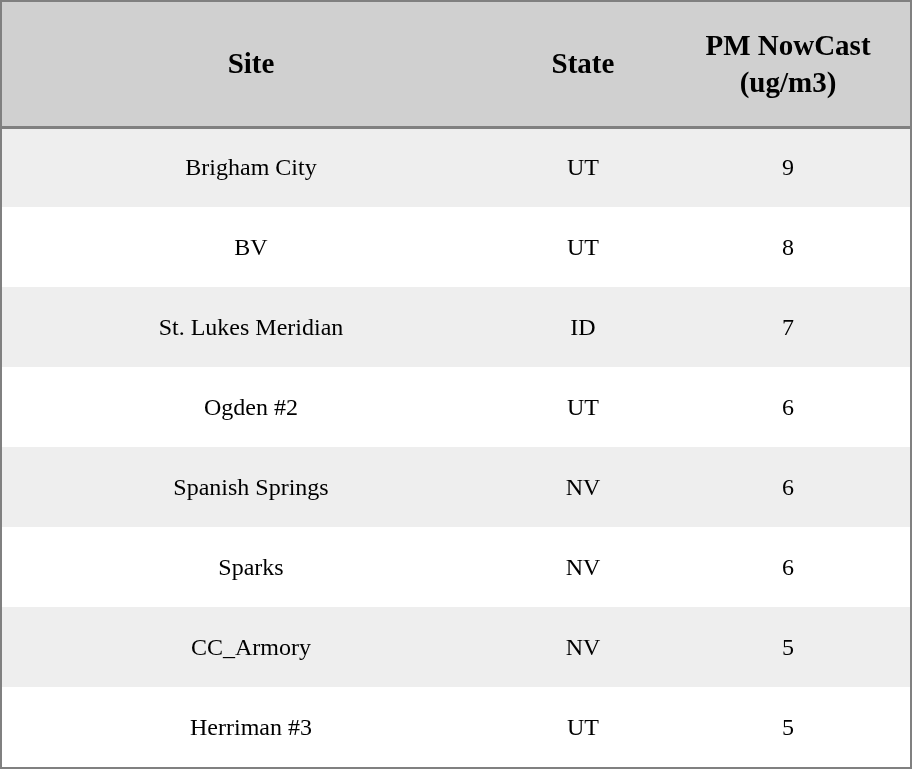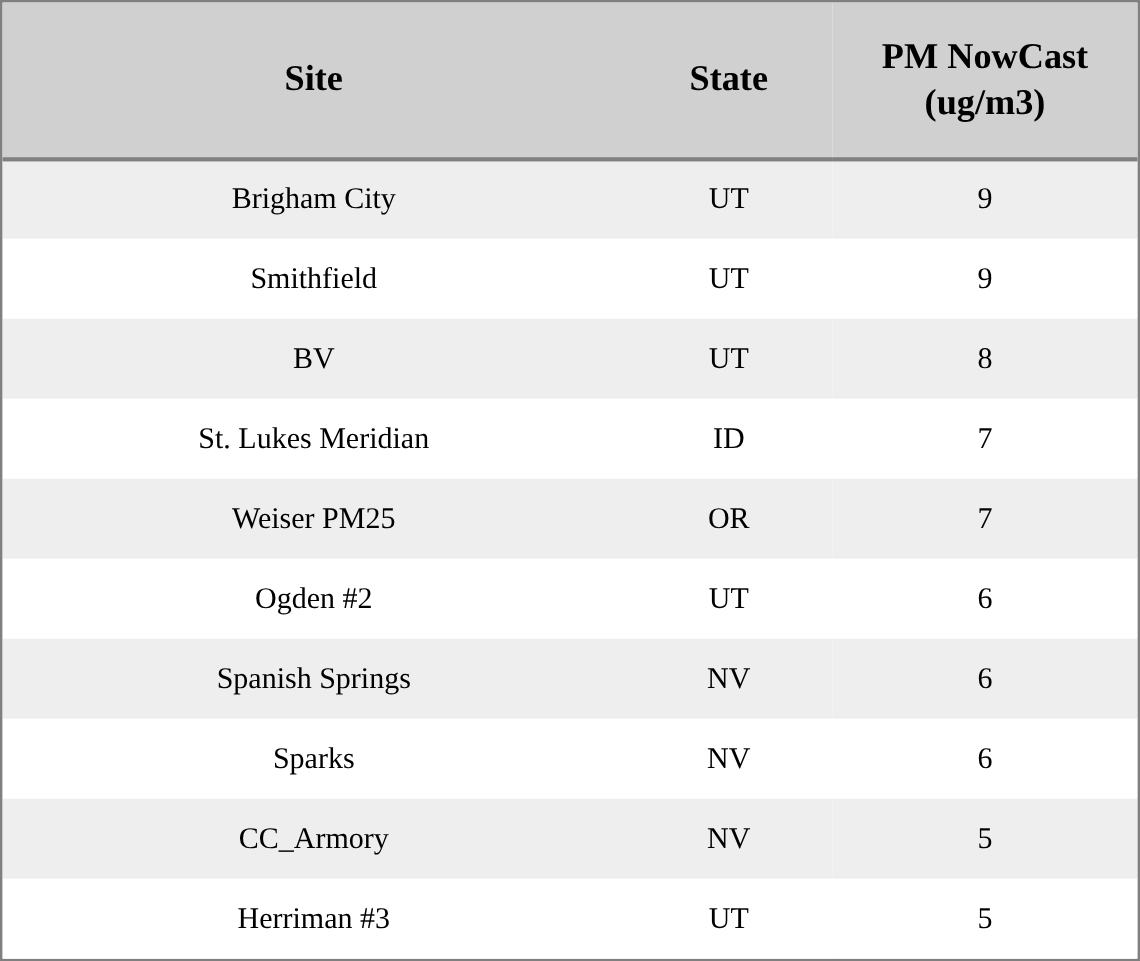--- a/index.html
+++ b/index.html
@@ -73,37 +73,27 @@
         </th>
       </tr>
     </thead>
     <tbody id="table-body">
         <tr>
           <td>Brigham City</td>
           <td>UT</td>
           <td>9</td>
         </tr>
         <tr>
-          <td>Smithfield</td>
-          <td>UT</td>
-          <td>9</td>
-        </tr>
-        <tr>
           <td>BV</td>
           <td>UT</td>
           <td>8</td>
         </tr>
         <tr>
           <td>St. Lukes Meridian</td>
           <td>ID</td>
-          <td>7</td>
-        </tr>
-        <tr>
-          <td>Weiser PM25</td>
-          <td>OR</td>
           <td>7</td>
         </tr>
         <tr>
           <td>Ogden #2</td>
           <td>UT</td>
           <td>6</td>
         </tr>
         <tr>
           <td>Spanish Springs</td>
           <td>NV</td>

